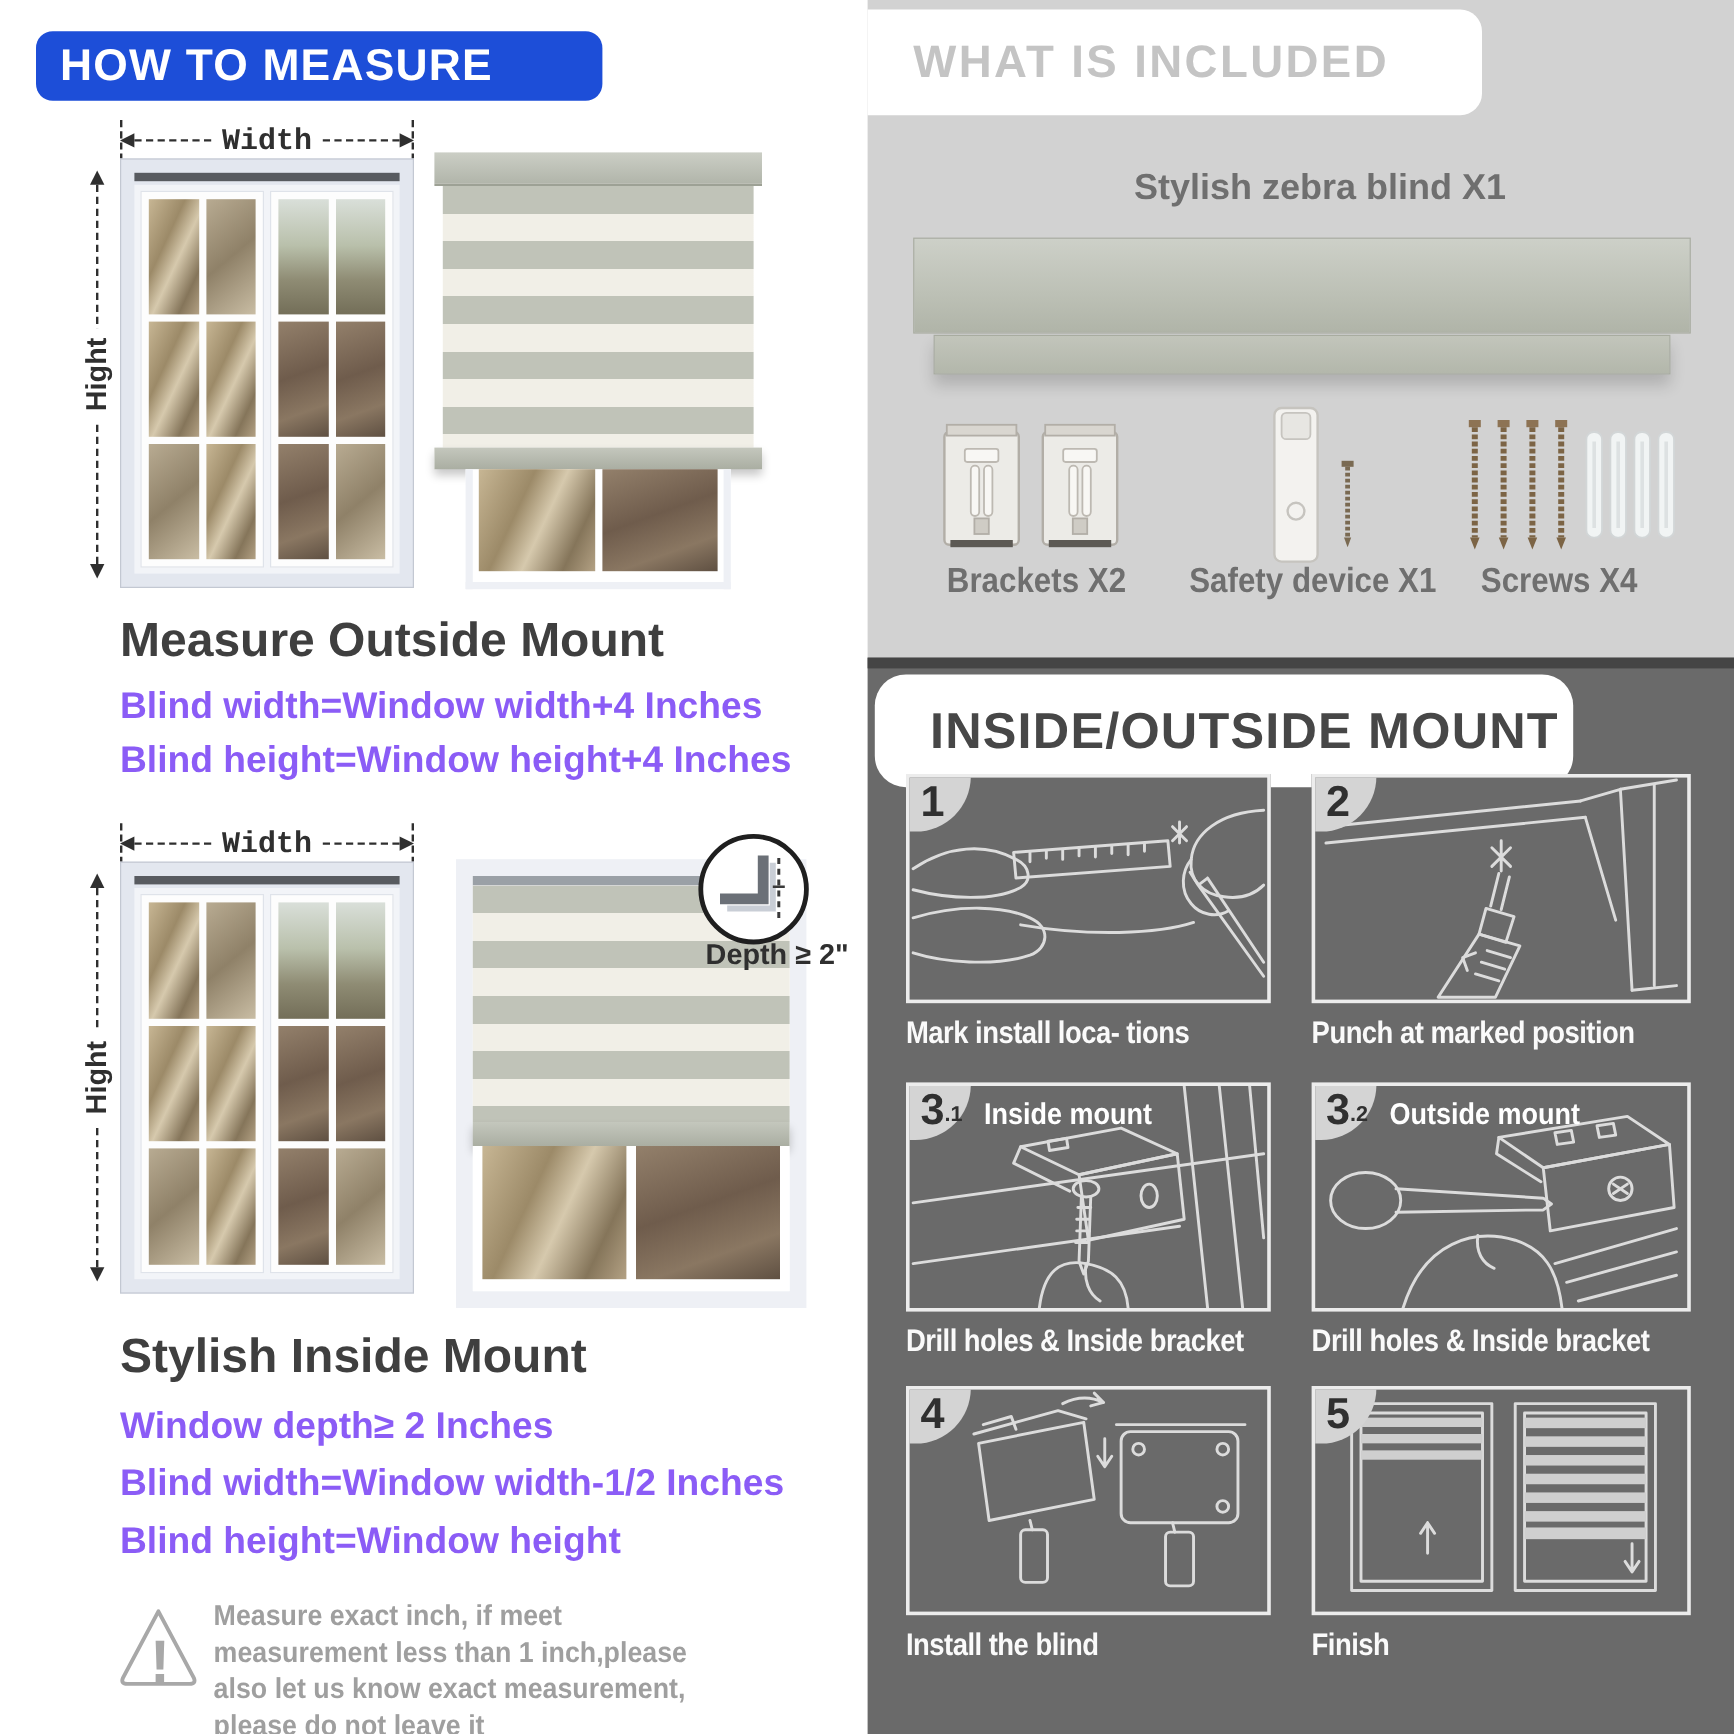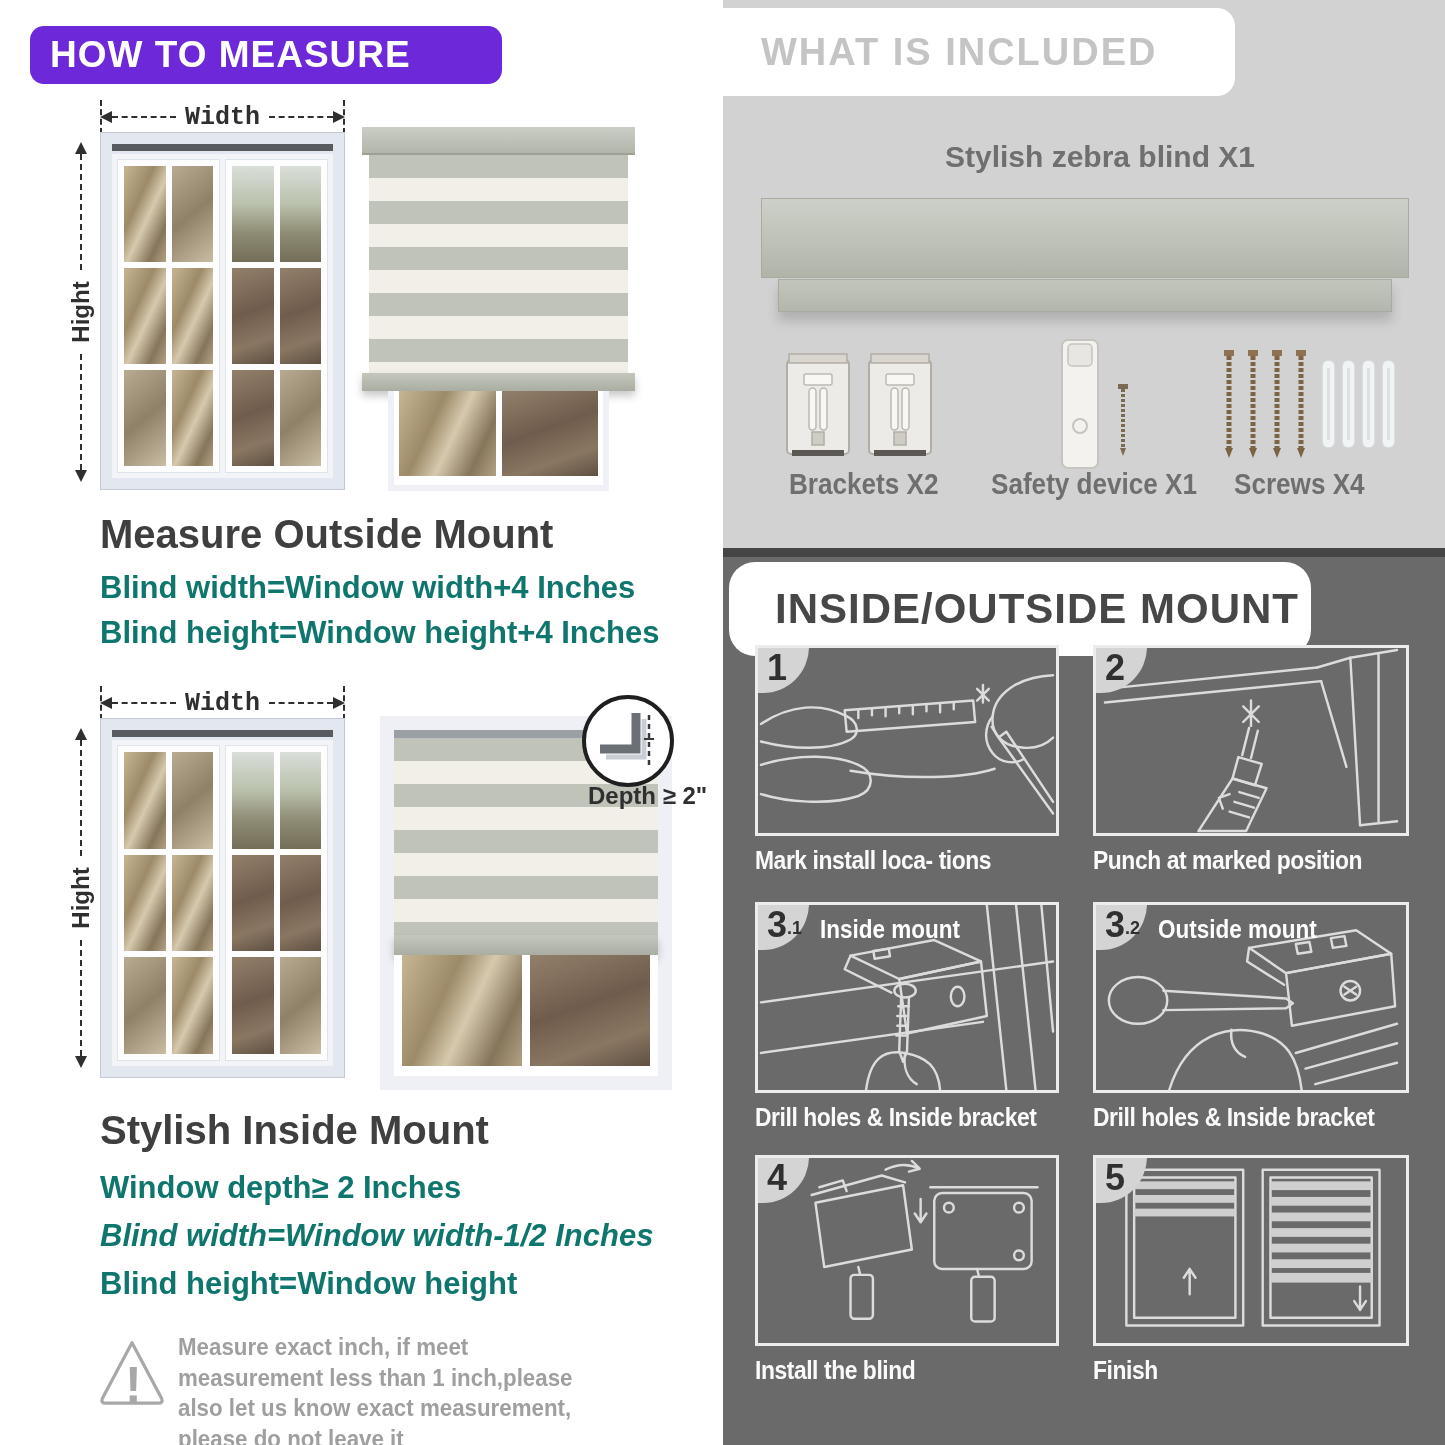--- a/index.html
+++ b/index.html
@@ -1,21 +1,21 @@
 <!DOCTYPE html>
 <html><head>
 <meta charset="utf-8">
 <style>
   html,body{margin:0;padding:0;}
   body{position:relative;width:1445px;height:1445px;background:#ffffff;
        font-family:"Liberation Sans",sans-serif;overflow:hidden;}
   .abs{position:absolute;}
 
   
-  .htm-pill{left:30px;top:26px;width:472px;height:58px;background:#6d28d9;border-radius:14px;
+  .htm-pill{left:30px;top:26px;width:472px;height:58px;background:#1d4ed8;border-radius:14px;
     color:#fff;font-size:37px;font-weight:bold;letter-spacing:1px;line-height:58px;
     padding-left:20px;box-sizing:border-box;}
 
   
   .harrow{display:flex;align-items:center;height:22px;font-family:Liberation Mono, monospace;}
   .harrow .dash{flex:1;height:0;border-top:2px dashed #2f2f2f;}
   .ah{width:0;height:0;border-top:6px solid transparent;border-bottom:6px solid transparent;}
   .ah-l{border-right:12px solid #2f2f2f;}
   .ah-r{border-left:12px solid #2f2f2f;}
   .harrow .lbl{font-size:25px;font-weight:bold;color:#2f2f2f;padding:0 9px;white-space:nowrap;}
@@ -48,21 +48,21 @@
   .bw .pane{flex:1;}
 
   .win2{box-sizing:border-box;border:14px solid #eef0f5;background:#fff;display:flex;flex-direction:column;}
   .w2-track{height:8px;background:#9aa0a6;}
   .w2-lower{flex:1;display:flex;gap:8px;padding:0 8px 10px;background:#fff;}
   .w2-lower .pane{flex:1;}
   .magnifier{border:4px solid #1f1f1f;border-radius:50%;background:#fff;overflow:hidden;}
   .depth-lbl{font-size:24px;font-weight:bold;color:#2f2f2f;white-space:nowrap;}
 
   .m-title{font-size:40px;font-weight:bold;color:#3f3f3f;white-space:nowrap;}
-  .m-line{font-size:31px;font-weight:bold;color:#0f766e;white-space:nowrap;}
+  .m-line{font-size:31px;font-weight:bold;color:#8b5cf6;white-space:nowrap;}
 
   .warn-text{width:470px;font-size:24px;font-weight:bold;color:#9f9f9f;line-height:1.28;
     transform:scaleX(.93);transform-origin:left top;}
   .warn-glyph{font-size:50px;font-weight:bold;color:#a8a8a8;}
 
   
   .panel-light{left:723px;top:0;width:722px;height:548px;background:#d2d2d2;}
   .wii-pill{left:0;top:8px;width:512px;height:88px;background:#fff;border-radius:0 18px 18px 0;
     color:#c4c4c4;font-size:38px;font-weight:bold;letter-spacing:2px;line-height:88px;
     padding-left:38px;box-sizing:border-box;}
@@ -205,21 +205,21 @@
       <path d="M20 58 L58 58 L58 20" fill="none" stroke="#c9ced6" stroke-width="5"></path>
       <line x1="63" y1="16" x2="63" y2="66" stroke="#3a3a3a" stroke-width="2.5" stroke-dasharray="5 4"></line>
       <line x1="68" y1="40" x2="58" y2="40" stroke="#3a3a3a" stroke-width="2"></line>
     </svg>
   </div>
   <div class="abs depth-lbl" style="left:194px;top:52px;">Depth ≥ 2"</div>
 </div>
 
 <div class="abs m-title" style="left:100px;top:1108px;">Stylish Inside Mount</div>
 <div class="abs m-line" style="left:100px;top:1170px;">Window depth≥ 2 Inches</div>
-<div class="abs m-line" style="left:100px;top:1218px;font-style:italic;">Blind width=Window width-1/2 Inches</div>
+<div class="abs m-line" style="left:100px;top:1218px;">Blind width=Window width-1/2 Inches</div>
 <div class="abs m-line" style="left:100px;top:1266px;">Blind height=Window height</div>
 
 <div class="abs" style="left:96px;top:1330px;width:72px;height:86px;">
   <svg viewBox="0 0 100 100" width="72" height="86">
     <path d="M50 8 L91 85 Q94 92 86 92 L14 92 Q6 92 9 85 Z" fill="none" stroke="#a8a8a8" stroke-width="4.5" stroke-linejoin="round"></path>
   </svg>
   <div class="abs warn-glyph" style="left:29px;top:26px;">!</div>
 </div>
 <div class="abs warn-text" style="left:178px;top:1332px;">Measure exact inch, if meet measurement less than 1 inch,please also let us know exact measurement, please do not leave it</div>
 

